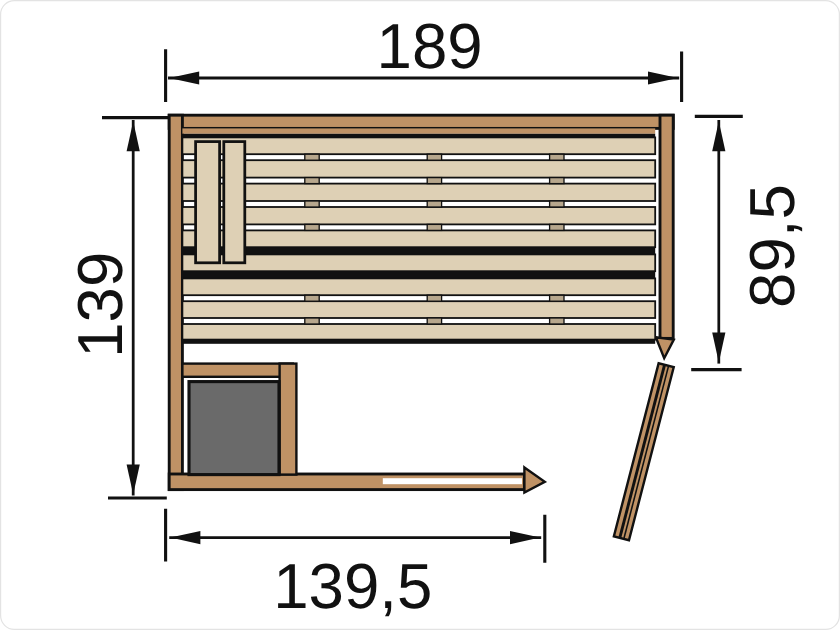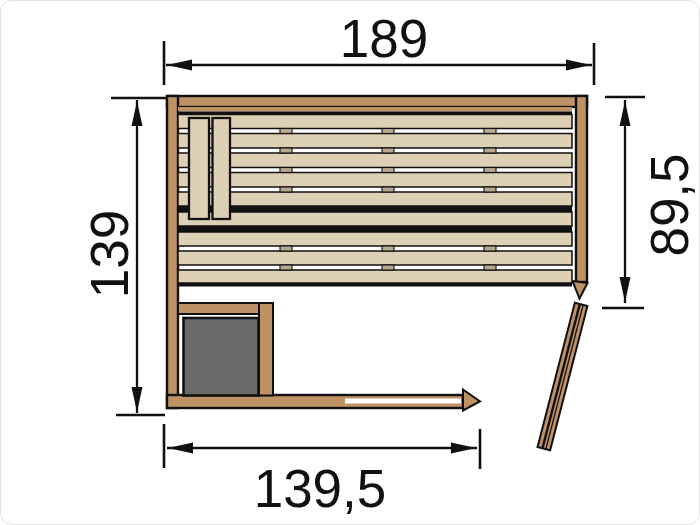--- a/index.html
+++ b/index.html
@@ -1,20 +1,19 @@
 <!DOCTYPE html>
 <html style="--wall: #bf9265; --bench: #ded0b5; --clip: #b7a78d; --heater: #6a6a6a; --line: #111111; --bg: #ffffff;"><head>
 <meta charset="utf-8">
 <style>
   html,body{margin:0;padding:0;background:#fff;}
   .canvas{
     position:relative;width:700px;height:525px;background:var(--bg,#fff);
     border:1px solid #e3e3e3;border-radius:12px;box-sizing:border-box;overflow:hidden;
     font-family:"Liberation Sans",sans-serif;
-    padding-left:26px;
   }
   svg{display:block;}
   .dim-line{stroke:var(--line,#111);stroke-width:2.3;fill:none;}
   .tick{stroke:var(--line,#111);stroke-width:2.6;fill:none;}
   .arrowhead{fill:var(--line,#111);stroke:none;}
   .dim-label{font-family:"Liberation Sans",sans-serif;font-size:53px;fill:var(--line,#111);}
   .wall{fill:var(--wall,#bf9265);stroke:var(--line,#111);stroke-width:2.4;}
   .wall-thin{fill:var(--wall,#bf9265);stroke:var(--line,#111);stroke-width:2;}
   .wall-flat{fill:var(--wall,#bf9265);stroke:none;}
   .plank{fill:var(--bench,#ded0b5);stroke:var(--line,#111);stroke-width:1.5;}

